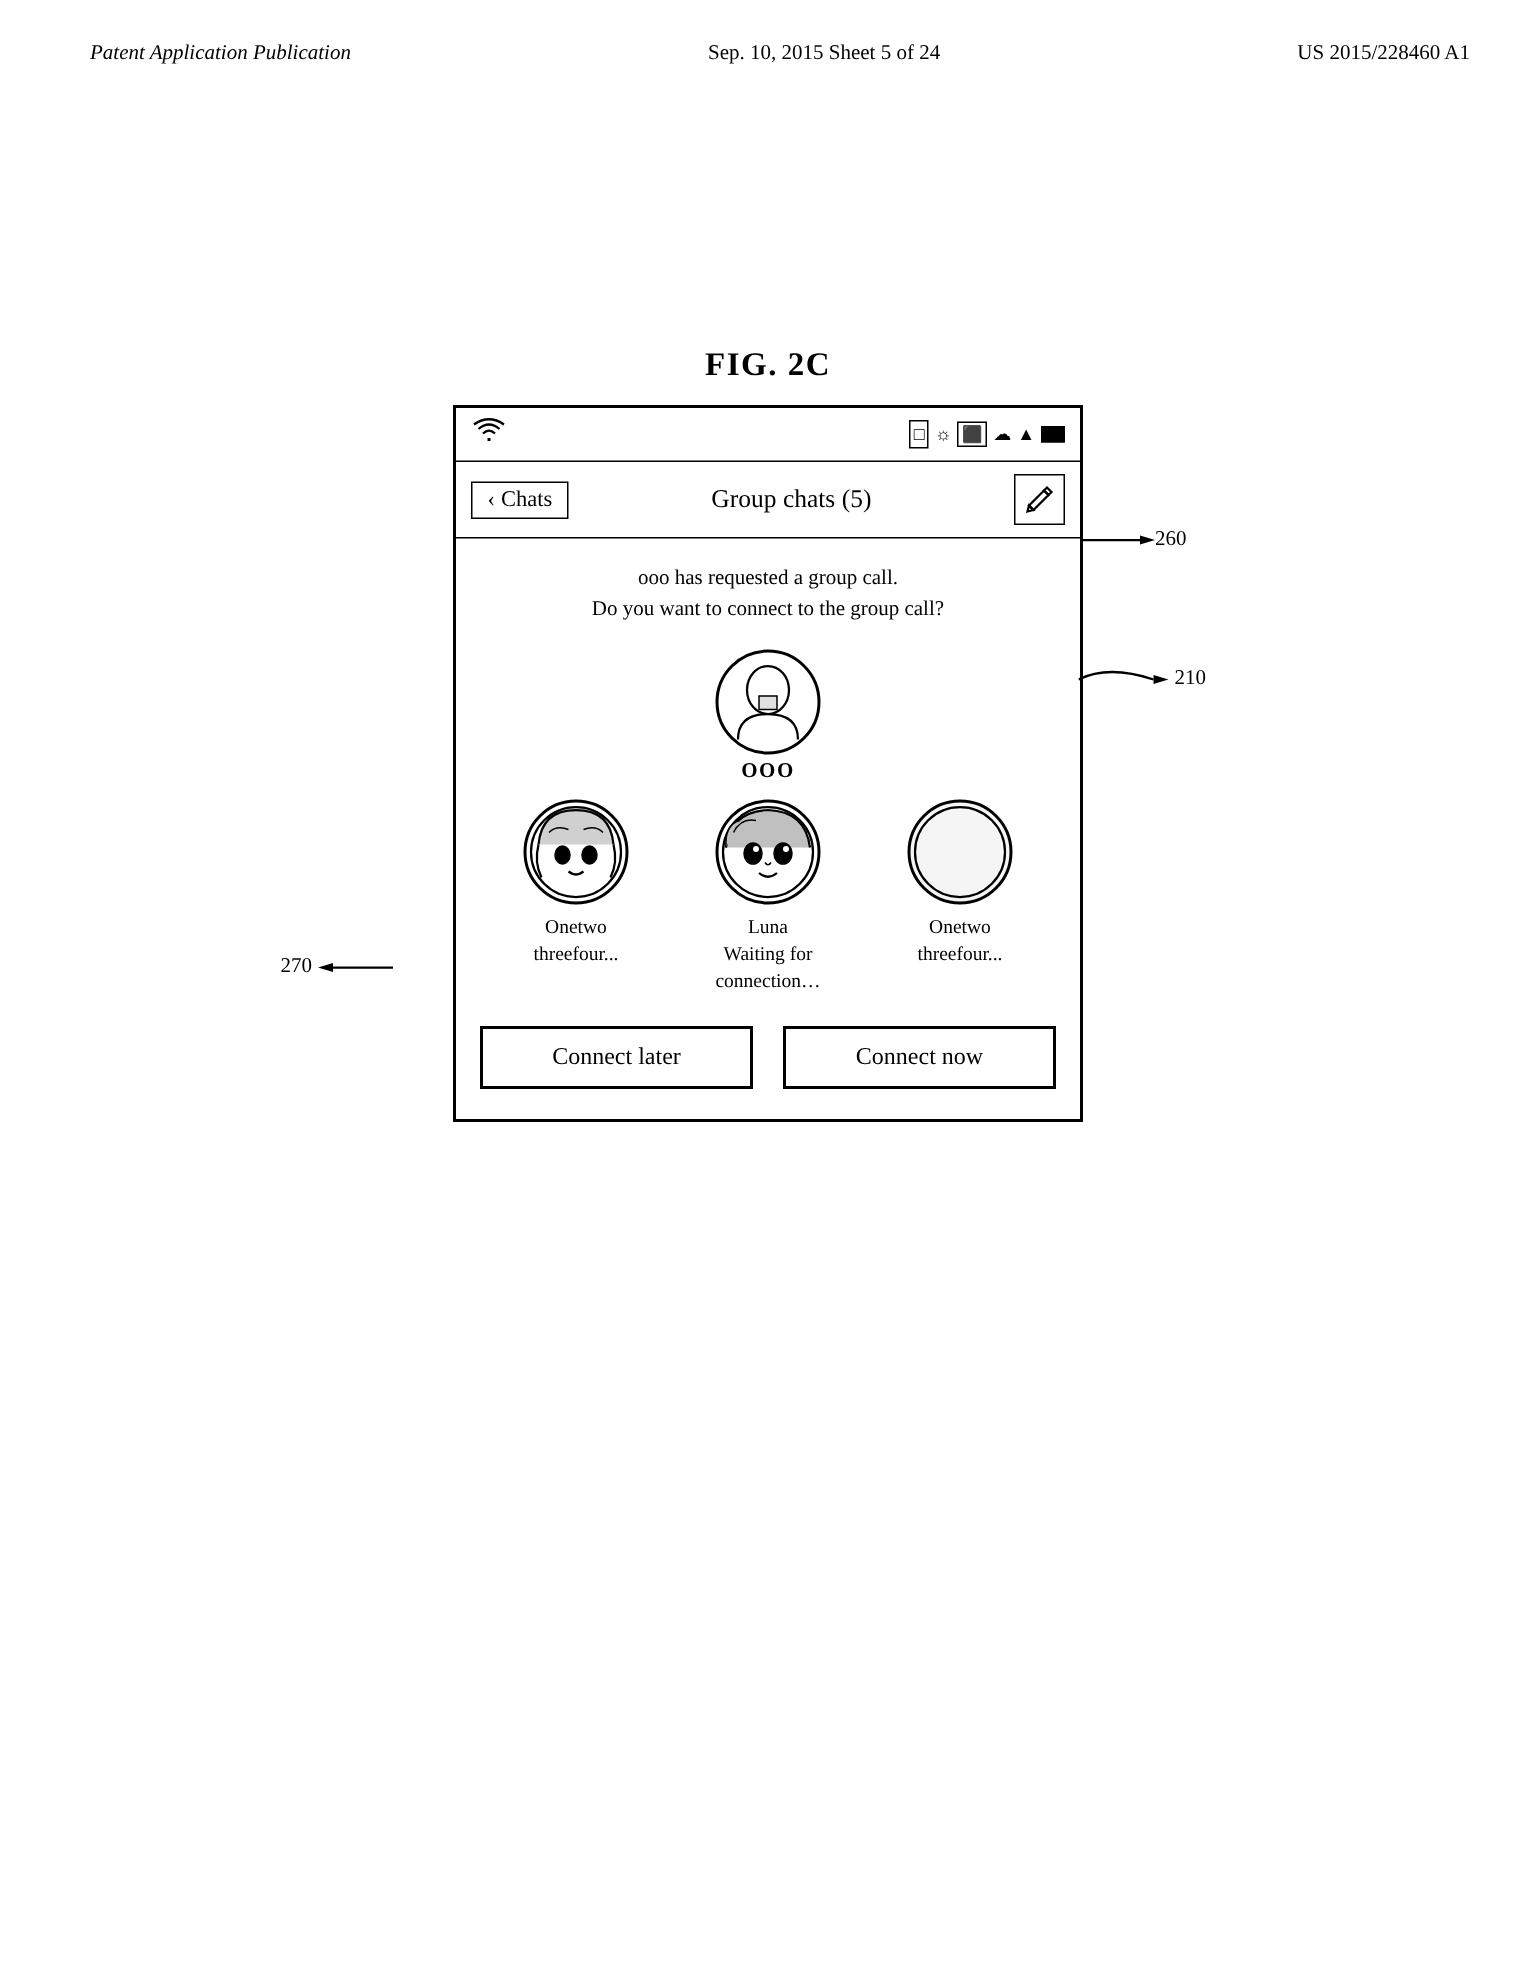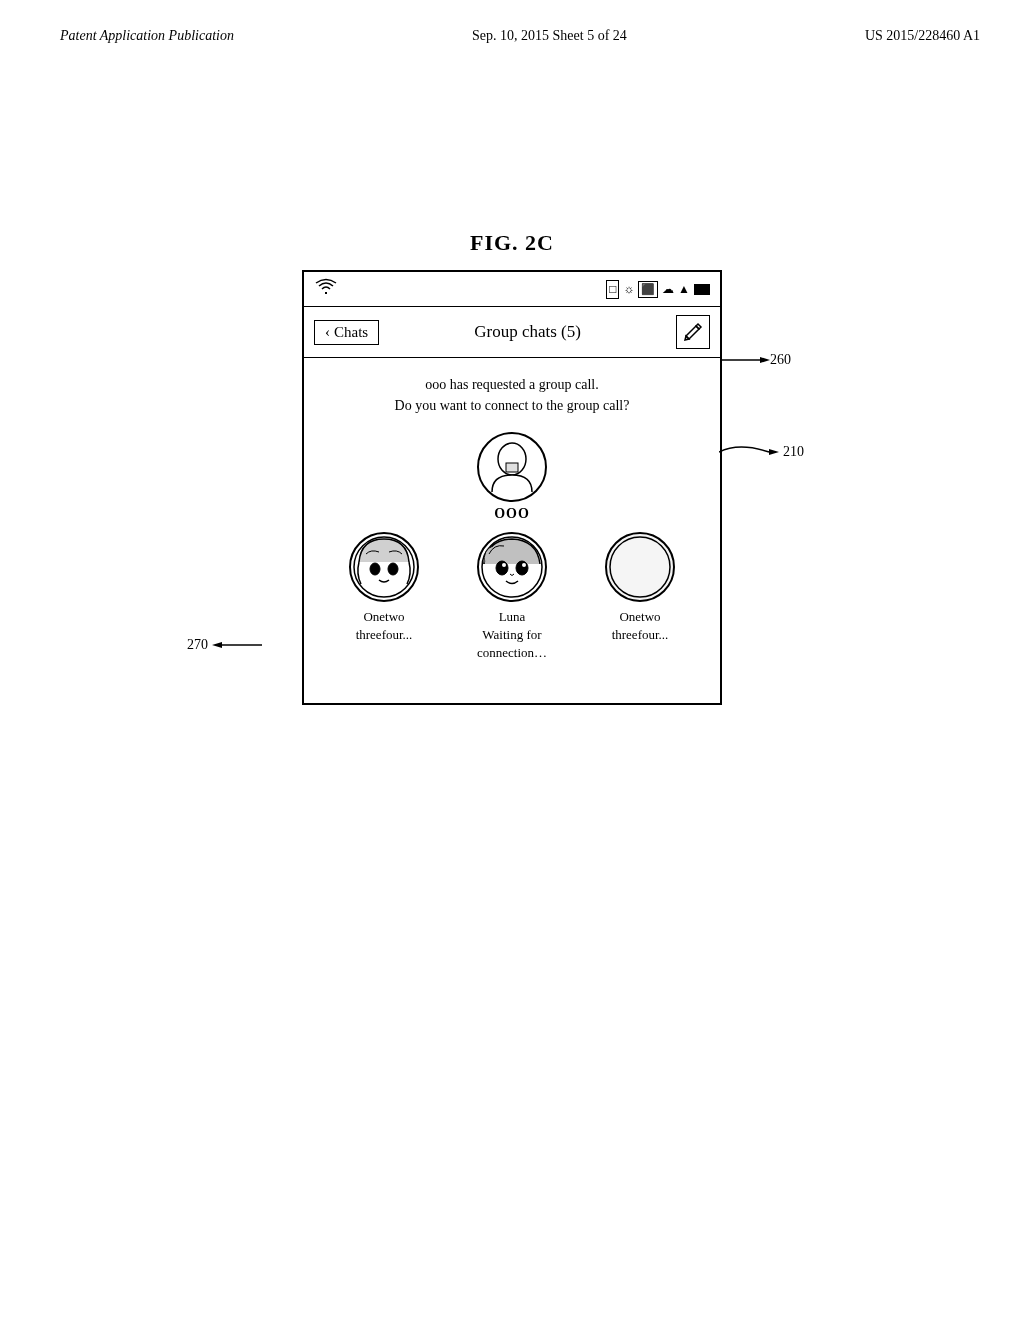--- a/index.html
+++ b/index.html
@@ -353,15 +353,19 @@
           </svg>
         </div>
         <div class="participant-name">
           <div>Onetwo</div>
           <div>threefour...</div>
         </div>
       </div>
 
     </div>
 
+    <div class="buttons-row">
+      <button class="action-button">Connect later</button>
+      <button class="action-button">Connect now</button>
+    </div>
 
   </div>
 </div>
 
 </body></html>

